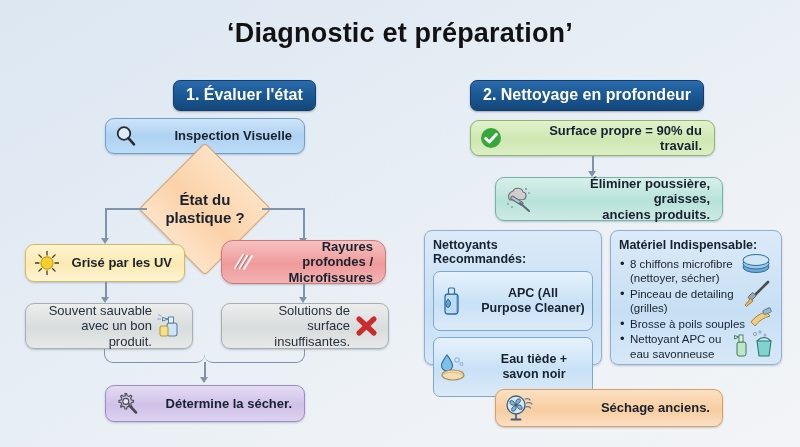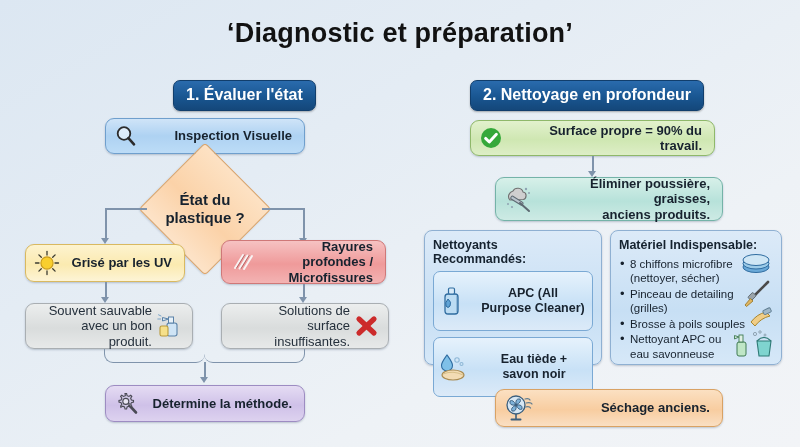--- a/index.html
+++ b/index.html
@@ -151,21 +151,21 @@
             <line x1="18.7" y1="18.7" x2="21.1" y2="21.1"></line>
           <line x1="21.1" y1="4.9" x2="18.7" y2="7.3"></line>
             <line x1="7.3" y1="18.7" x2="4.9" y2="21.1"></line>
         </g>
         <circle cx="13" cy="13" r="6.1" fill="#f9cf2e" stroke="#c99a18" stroke-width="1.1"></circle>
       </svg>
     </span>
     <span class="tx">Grisé par les UV</span>
   </div>
 
-  <div class="abs node red-node" style="top:240px;left:221px;width:165px;height:44px;">
+  <div class="abs node red-node" style="top:240px;left:221px;width:165px;height:44px;border-radius:12px;">
     <span class="ic">
       <svg width="26" height="26" viewBox="0 0 26 26">
         <g stroke="#f7f3f3" stroke-width="2" stroke-linecap="round">
           <line x1="5" y1="19" x2="13" y2="6"></line>
             <line x1="9.5" y1="19.5" x2="17.5" y2="6.5"></line>
           <line x1="14" y1="20" x2="22" y2="7"></line>
         </g>
         <g stroke="#8e3d3d" stroke-width=".8" stroke-linecap="round" opacity=".75">
           <line x1="6.6" y1="19" x2="14.6" y2="6"></line>
             <line x1="11.1" y1="19.5" x2="19.1" y2="6.5"></line>
@@ -224,21 +224,21 @@
 
   <div class="abs node purple-node" style="top:385px;left:105px;width:200px;height:37px;">
     <span class="ic">
       <svg width="26" height="26" viewBox="0 0 26 26">
         <path d="M11 2.6l1.6 0 .5 2.1 1.8.75 1.8-1.2 1.15 1.15-1.2 1.8.75 1.8 2.1.5 0 1.6-2.1.5-.75 1.8 1.2 1.8-1.15 1.15-1.8-1.2-1.8.75-.5 2.1-1.6 0-.5-2.1-1.8-.75-1.8 1.2L6.6 15.2l1.2-1.8-.75-1.8-2.1-.5 0-1.6 2.1-.5.75-1.8-1.2-1.8L7.75 4.25l1.8 1.2 1.8-.75z" fill="#cfc6e4" stroke="#4a4a55" stroke-width="1.1"></path>
         <circle cx="11.8" cy="10.4" r="3" fill="#eae6f4" stroke="#4a4a55" stroke-width="1.1"></circle>
         <path d="M15.5 14.5 L22 21.5" stroke="#4a4a55" stroke-width="2.6" stroke-linecap="round"></path>
         <path d="M14.2 12.6 a2.6 2.6 0 0 1 3.2 3.2 z" fill="#dcd7ea" stroke="#4a4a55" stroke-width="1"></path>
       </svg>
     </span>
-    <span class="tx">Détermine la méthode.</span>
+    <span class="tx">Détermine la sécher.</span>
   </div>
 
   <div class="abs banner" style="top:80px;left:470px;">2. Nettoyage en profondeur</div>
 
   <div class="abs node green-node" style="top:120px;left:470px;width:245px;height:36px;">
     <span class="ic">
       <svg width="24" height="24" viewBox="0 0 24 24">
         <circle cx="12" cy="12" r="10" fill="#35a83a"></circle>
         <path d="M6.6 12.4 L10.3 16 L17.4 8.2" fill="none" stroke="#ffffff" stroke-width="2.9" stroke-linecap="round" stroke-linejoin="round"></path>
       </svg>

